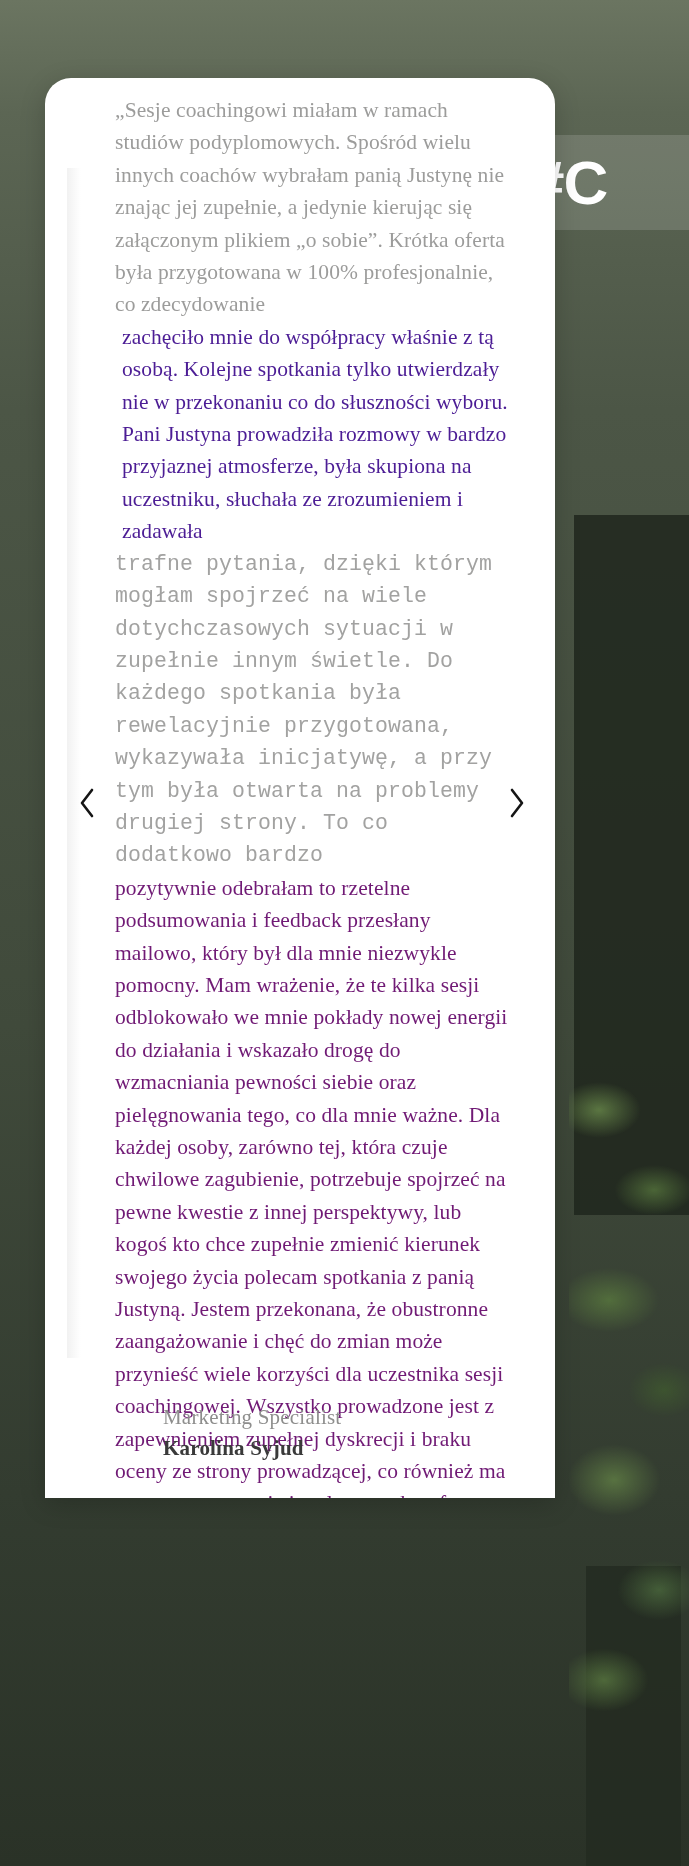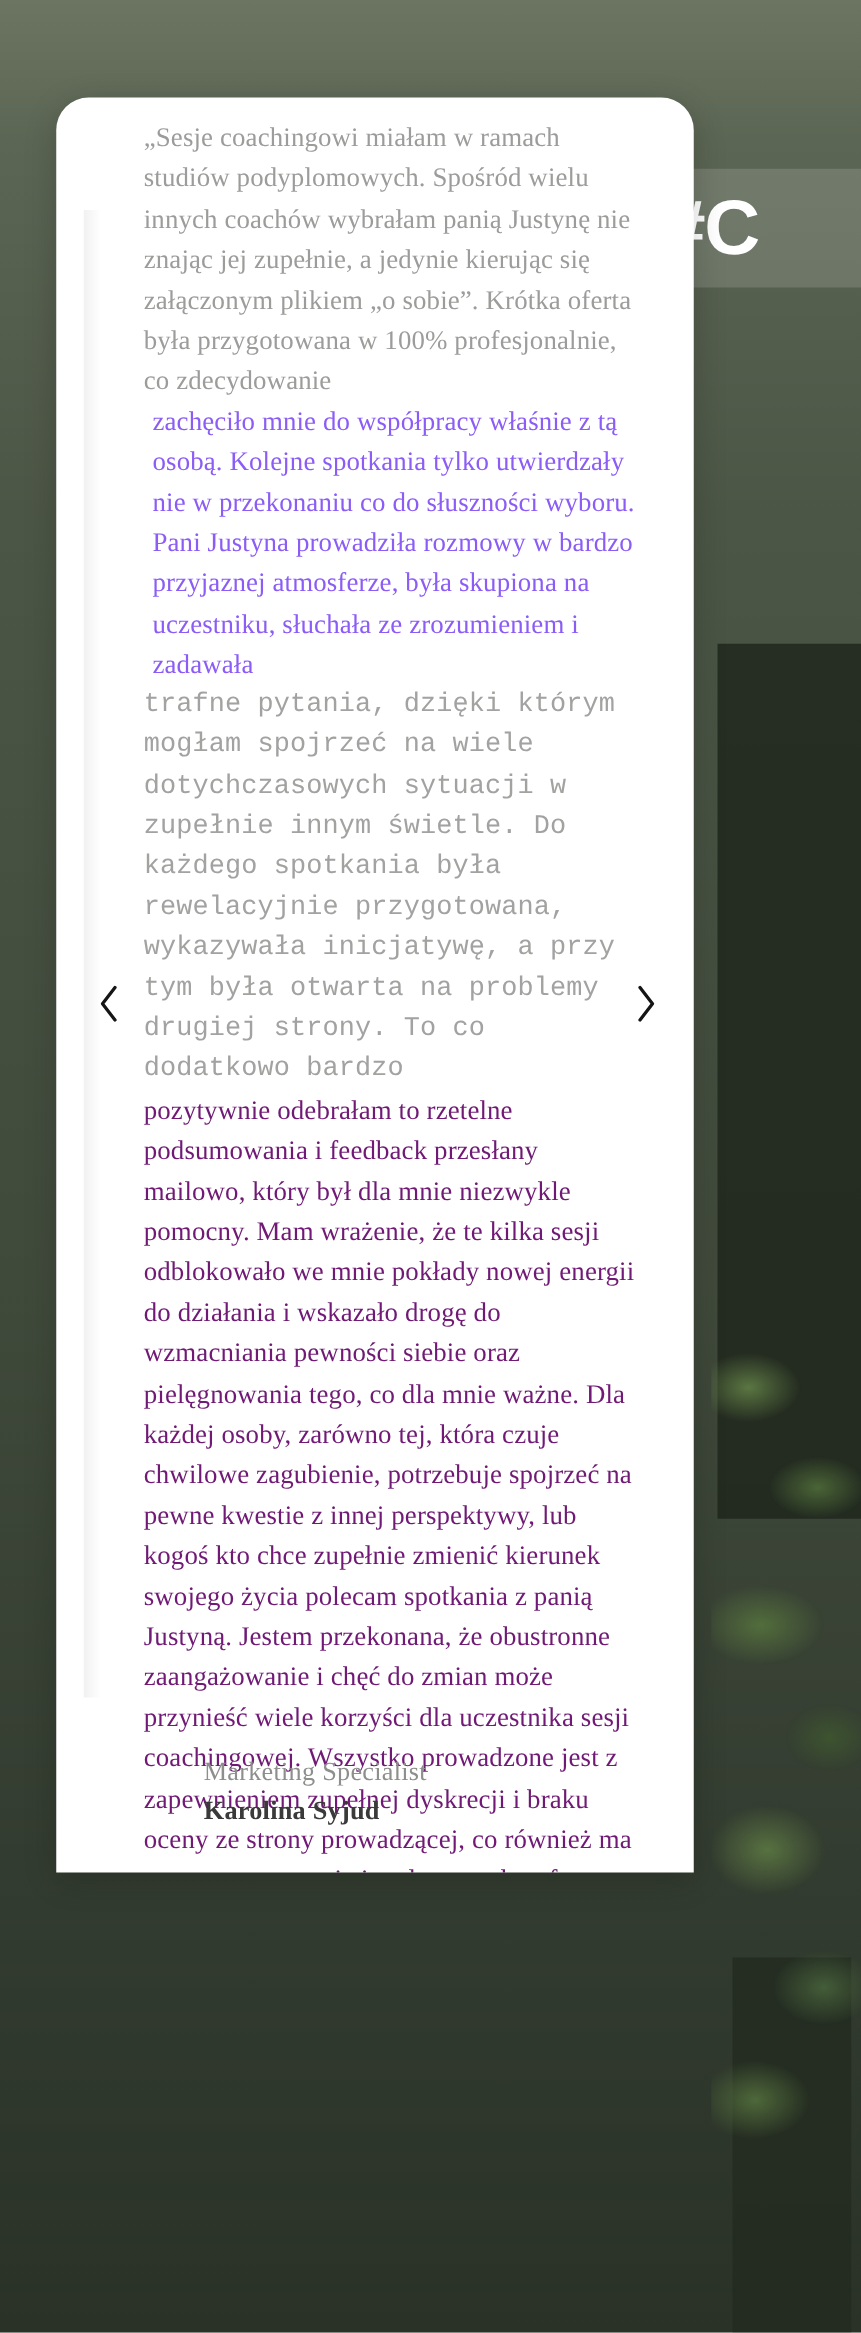--- a/index.html
+++ b/index.html
@@ -119,21 +119,21 @@
     color: #9a9a99;
     letter-spacing: 0.1px;
   }
 
   #quote-body p {
     margin: 0;
   }
 
   
   .quote-chunk-a { color: #9c9c9b; font-family: Liberation Serif, serif; }
-  .quote-chunk-b { color: #8b5cf6; padding-left: 7px; }
+  .quote-chunk-b { color: #4c1d95; padding-left: 7px; }
   .quote-chunk-c { color: #a2a2a1; font-family: Liberation Mono, monospace; }
   .quote-chunk-d { color: #701a75; }
 
   #signature-block {
     position: absolute;
     left: 118px;
     top: 1323px;
     width: 360px;
   }
   #signature-name {

